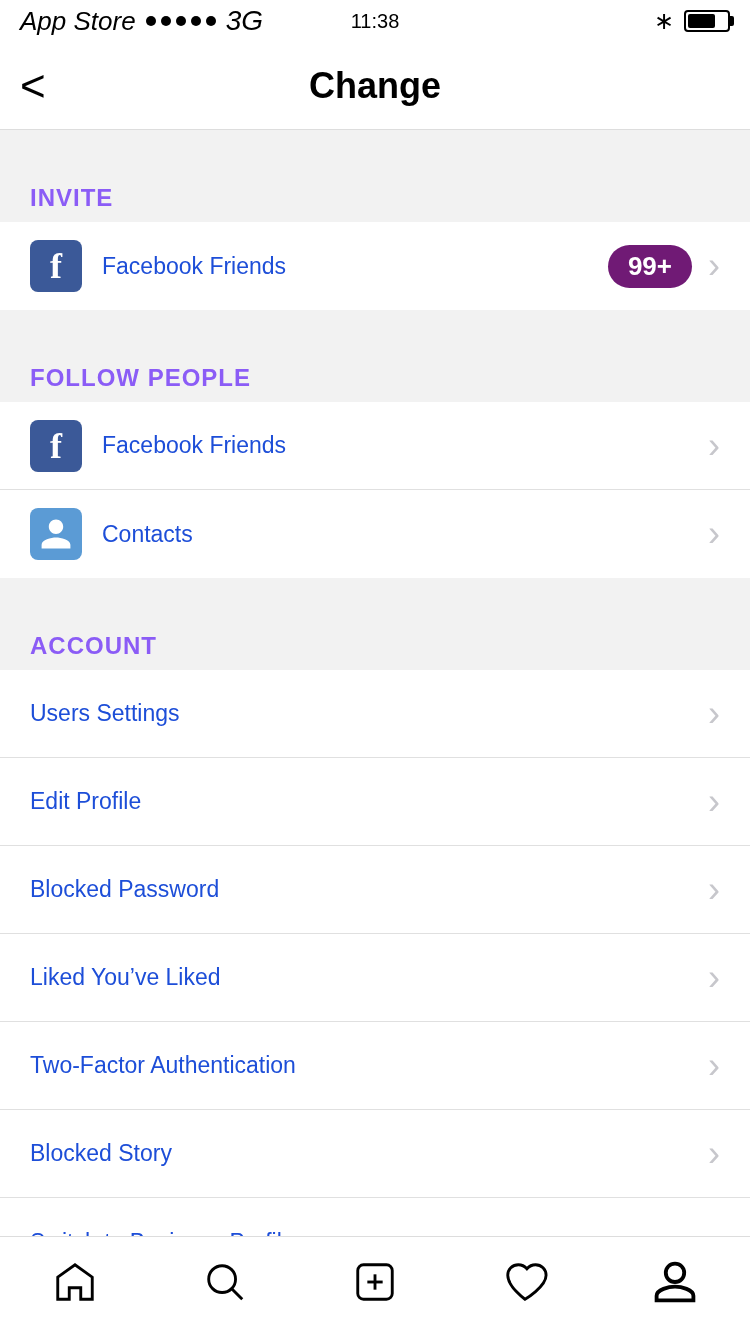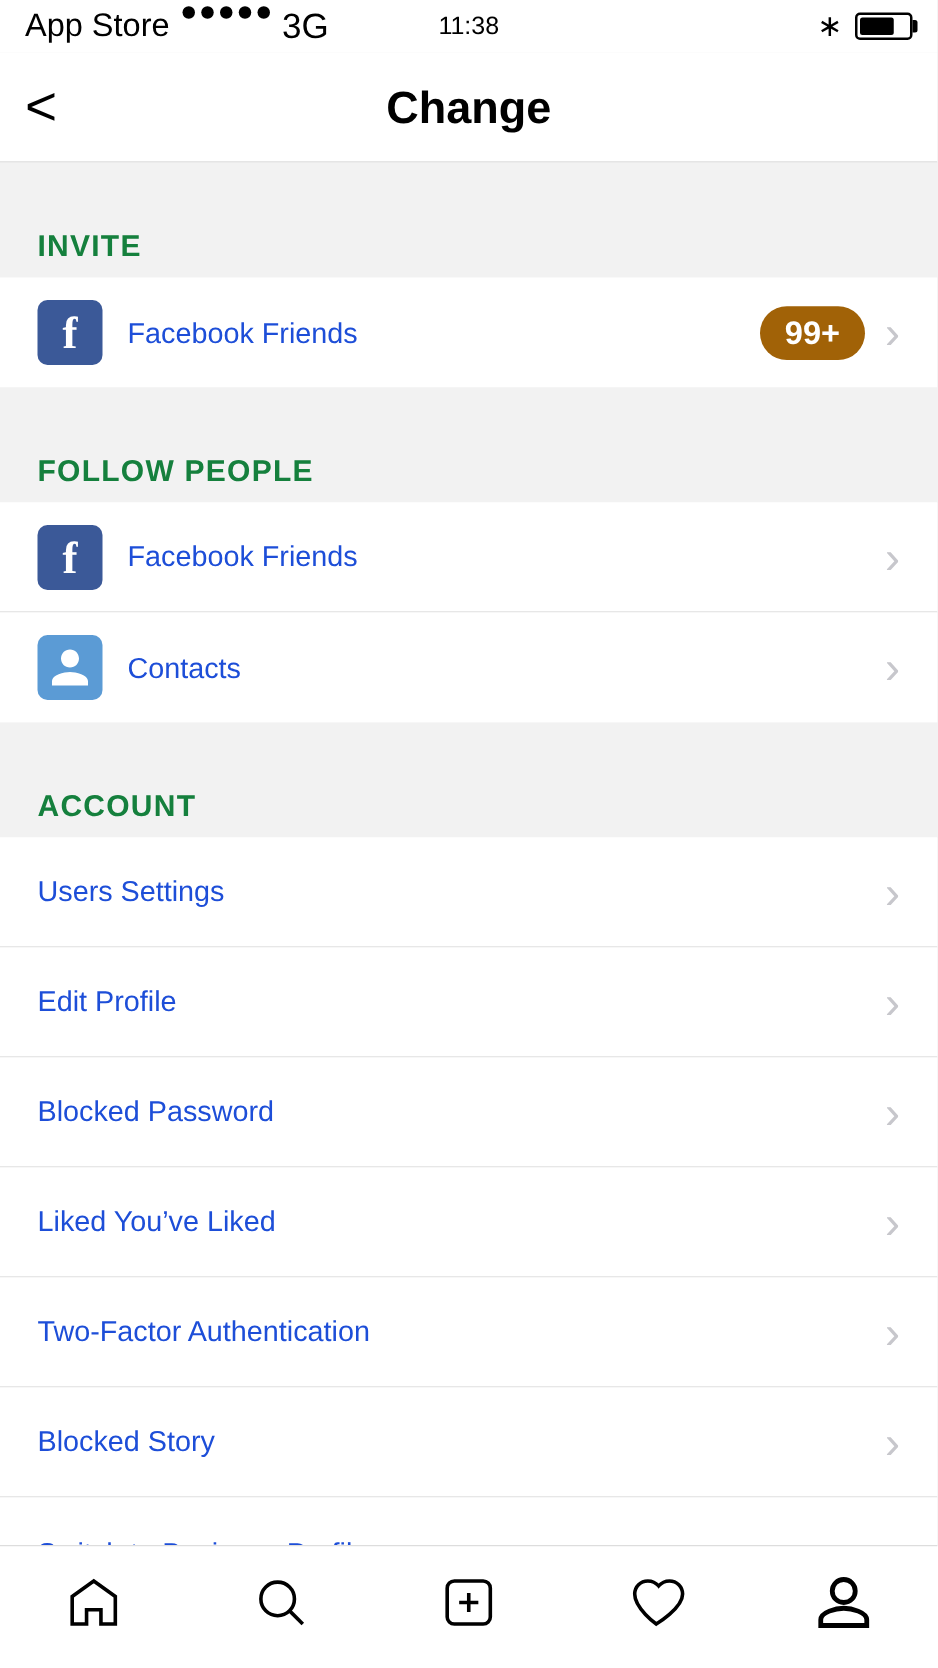--- a/index.html
+++ b/index.html
@@ -18,24 +18,25 @@
     .status-bar {
       display: flex;
       align-items: center;
       justify-content: space-between;
       padding: 0 20px;
       height: 42px;
       background: #fff;
     }
     .status-left {
       display: flex;
-      align-items: flex-start;
+      align-items: center;
       gap: 10px;
       font-size: 26px;
       font-weight: 500;
+      font-style: italic;
     }
     .status-dots {
       display: flex; gap: 5px;
     }
     .status-dot {
       width: 10px; height: 10px;
       border-radius: 50%;
       background: #000;
     }
     .status-network {
@@ -111,21 +112,21 @@
     .nav-title {
       font-size: 36px;
       font-weight: 600;
     }
 
     
     .section-header {
       padding: 24px 30px 10px;
       font-size: 24px;
       font-weight: 600;
-      color: #15803d;
+      color: #8b5cf6;
       letter-spacing: 1px;
       background: #f2f2f2;
     }
 
     
     .list-section {
       background: #fff;
       margin-bottom: 0;
     }
 
@@ -173,21 +174,21 @@
       justify-content: center;
       color: #fff;
       font-size: 30px;
     }
     .list-label {
       flex: 1;
       font-size: 23px;
       color: #1d4ed8;
     }
     .badge {
-      background: #a16207;
+      background: #701a75;
       color: #fff;
       font-size: 26px;
       font-weight: 600;
       padding: 6px 20px;
       border-radius: 30px;
       margin-right: 16px;
     }
     .chevron {
       color: #c7c7cc;
       font-size: 36px;

